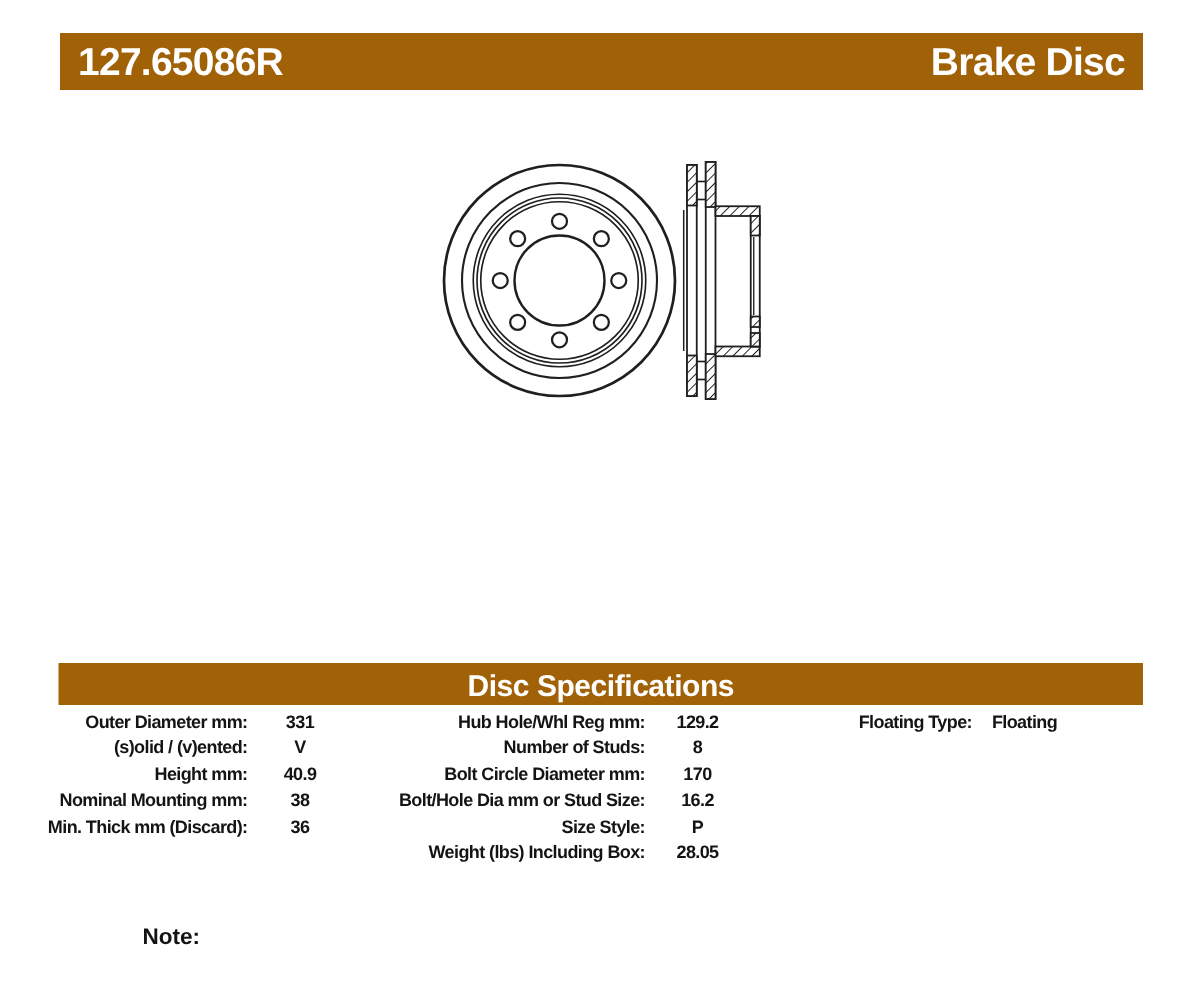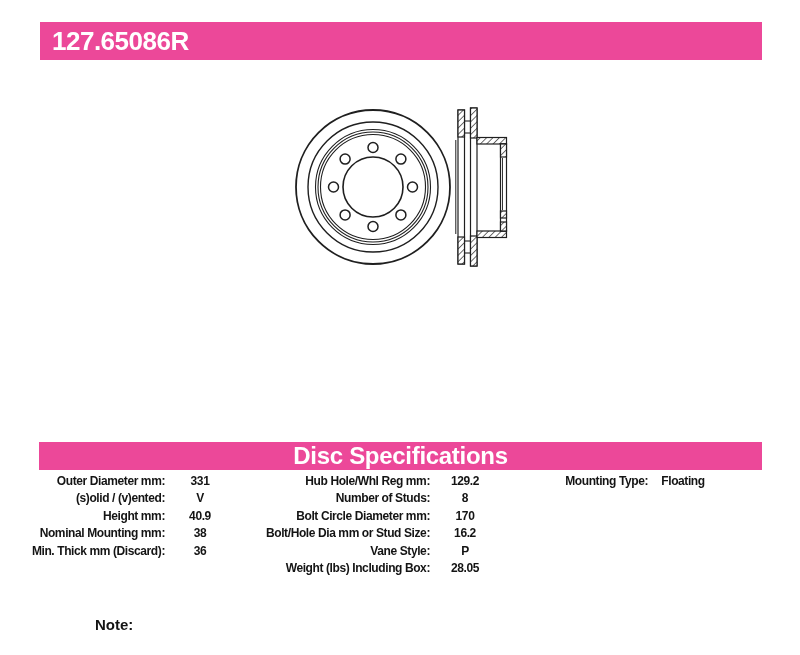--- a/index.html
+++ b/index.html
@@ -12,40 +12,40 @@
     position: relative;
     width: 800px;
     height: 655px;
     background: #ffffff;
     overflow: hidden;
   }
 
   
   .black-bar {
     position: absolute;
-    background: #ec4899;
+    background: #a16207;
     color: #ffffff;
     box-sizing: border-box;
   }
   #header-bar {
     left: 40px; top: 22px; width: 722px; height: 38px;
     display: flex;
     justify-content: space-between;
     align-items: center;
     padding: 0 12px;
     font-size: 26px;
     font-weight: bold;
     letter-spacing: -0.5px;
   }
   #spec-title-bar {
     left: 39px; top: 442px; width: 723px; height: 28px;
     display: flex;
     justify-content: center;
     align-items: flex-end;
-    font-size: 24px;
+    font-size: 20px;
     font-weight: bold;
     letter-spacing: -0.3px;
   }
 
   
   #drawing-svg {
     position: absolute;
     left: 0; top: 0;
     width: 800px;
     height: 655px;
@@ -91,20 +91,21 @@
     margin-top: 44px;
   }
 </style>
 </head>
 <body>
 
 <div id="page">
 
   <div id="header-bar" class="black-bar">
     <span>127.65086R</span>
+    <span>Brake Disc</span>
   </div>
 
   <svg id="drawing-svg" viewBox="0 0 800 655">
     <defs>
       <pattern id="hatch" width="4.5" height="4.5" patternUnits="userSpaceOnUse" patternTransform="rotate(45)">
         <rect width="4.5" height="4.5" fill="#ffffff"></rect>
         <line x1="0" y1="0" x2="0" y2="4.5" stroke="#1f1f1f" stroke-width="1.3"></line>
       </pattern>
     </defs>
 
@@ -194,31 +195,31 @@
     </div>
     <div class="spec-row">
       <span class="spec-label">Bolt Circle Diameter mm:</span>
       <span class="spec-value">170</span>
     </div>
     <div class="spec-row">
       <span class="spec-label">Bolt/Hole Dia mm or Stud Size:</span>
       <span class="spec-value">16.2</span>
     </div>
     <div class="spec-row">
-      <span class="spec-label">Vane Style:</span>
+      <span class="spec-label">Size Style:</span>
       <span class="spec-value">P</span>
     </div>
     <div class="spec-row">
       <span class="spec-label">Weight (lbs) Including Box:</span>
       <span class="spec-value">28.05</span>
     </div>
   </div>
 
   <div id="spec-col-right" class="spec-col">
     <div class="spec-row">
-      <span class="spec-label">Mounting Type:</span>
+      <span class="spec-label">Floating Type:</span>
       <span class="spec-value">Floating</span>
     </div>
   </div>
 
   <div id="note">Note:</div>
 
 </div>
 
 </body></html>

